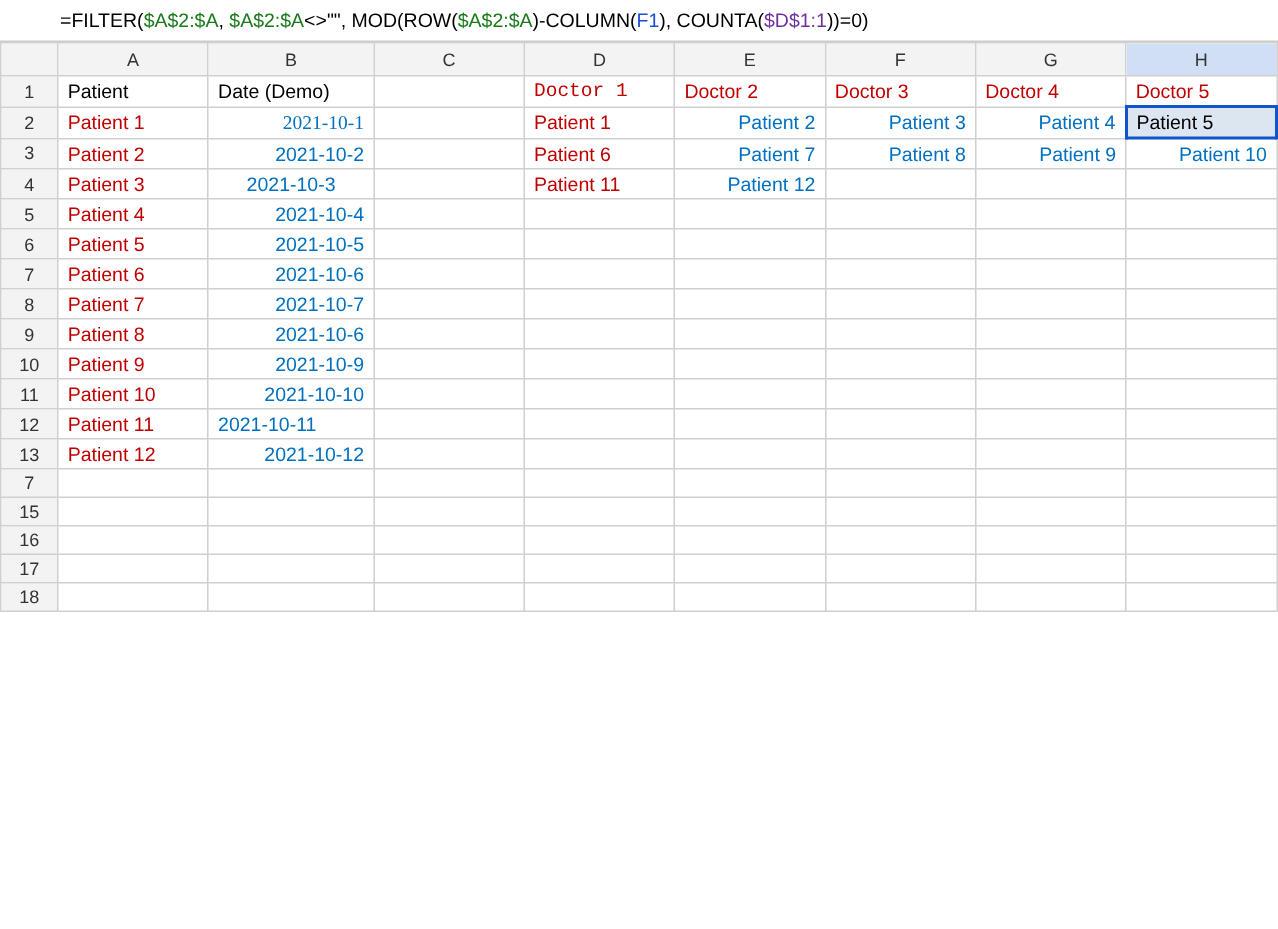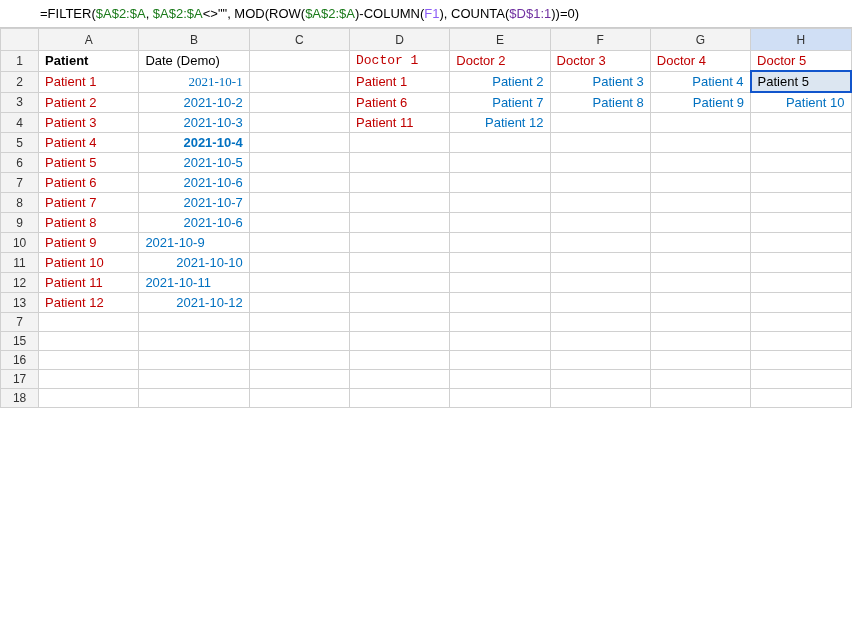--- a/index.html
+++ b/index.html
@@ -19,21 +19,21 @@
       font-size: 14px;
       margin-right: 12px;
       min-width: 20px;
     }
     .formula-bar .formula-text {
       font-size: 13px;
       color: #000;
       font-family: Arial, sans-serif;
     }
     .formula-bar .formula-text .ref-green { color: #1a7a1a; }
-    .formula-bar .formula-text .ref-red { color: #8b5cf6; text-align: right; }
+    .formula-bar .formula-text .ref-red { color: #1d4ed8; text-align: right; }
     .formula-bar .formula-text .ref-purple { color: #7030a0; }
 
     .spreadsheet-container {
       overflow: auto;
       width: 100%;
     }
 
     table {
       border-collapse: collapse;
       width: 100%;
@@ -121,21 +121,21 @@
         <th class="col-header">D</th>
         <th class="col-header">E</th>
         <th class="col-header">F</th>
         <th class="col-header">G</th>
         <th class="col-header" style="background:#d0dff5;">H</th>
       </tr>
     </thead>
     <tbody id="table-body">
     <tr>
           <td class="row-num">1</td>
-          <td class="data-cell" style="font-weight: bold;">Patient</td>
+          <td class="data-cell" style="font-weight: normal;">Patient</td>
           <td class="data-cell" style="font-weight: normal;">Date (Demo)</td>
           <td class="data-cell"></td>
           <td class="data-cell" style="color: rgb(192, 0, 0); font-family: Liberation Mono, monospace;">Doctor 1</td>
           <td class="data-cell" style="color: rgb(192, 0, 0);">Doctor 2</td>
           <td class="data-cell" style="color: rgb(192, 0, 0);">Doctor 3</td>
           <td class="data-cell" style="color: rgb(192, 0, 0);">Doctor 4</td>
           <td class="data-cell" style="color: rgb(192, 0, 0);">Doctor 5</td>
         </tr>
         <tr>
           <td class="row-num">2</td>
@@ -155,32 +155,32 @@
           <td class="data-cell"></td>
           <td class="data-cell" style="color: rgb(192, 0, 0);">Patient 6</td>
           <td class="data-cell" style="color: rgb(0, 112, 192); text-align: right;">Patient 7</td>
           <td class="data-cell" style="color: rgb(0, 112, 192); text-align: right;">Patient 8</td>
           <td class="data-cell" style="color: rgb(0, 112, 192); text-align: right;">Patient 9</td>
           <td class="data-cell" style="color: rgb(0, 112, 192); text-align: right;">Patient 10</td>
         </tr>
         <tr>
           <td class="row-num">4</td>
           <td class="data-cell" style="color: rgb(192, 0, 0);">Patient 3</td>
-          <td class="data-cell" style="color: rgb(0, 112, 192); text-align: right;">2021-10-3</td>
+          <td class="data-cell" style="color: rgb(0, 112, 192); text-align: center;">2021-10-3</td>
           <td class="data-cell"></td>
           <td class="data-cell" style="color: rgb(192, 0, 0);">Patient 11</td>
           <td class="data-cell" style="color: rgb(0, 112, 192); text-align: right;">Patient 12</td>
           <td class="data-cell"></td>
           <td class="data-cell"></td>
           <td class="data-cell"></td>
         </tr>
         <tr>
           <td class="row-num">5</td>
           <td class="data-cell" style="color: rgb(192, 0, 0);">Patient 4</td>
-          <td class="data-cell" style="color: rgb(0, 112, 192); text-align: right; font-weight: bold;">2021-10-4</td>
+          <td class="data-cell" style="color: rgb(0, 112, 192); text-align: right;">2021-10-4</td>
           <td class="data-cell"></td>
           <td class="data-cell"></td>
           <td class="data-cell"></td>
           <td class="data-cell"></td>
           <td class="data-cell"></td>
           <td class="data-cell"></td>
         </tr>
         <tr>
           <td class="row-num">6</td>
           <td class="data-cell" style="color: rgb(192, 0, 0);">Patient 5</td>
@@ -221,21 +221,21 @@
           <td class="data-cell"></td>
           <td class="data-cell"></td>
           <td class="data-cell"></td>
           <td class="data-cell"></td>
           <td class="data-cell"></td>
           <td class="data-cell"></td>
         </tr>
         <tr>
           <td class="row-num">10</td>
           <td class="data-cell" style="color: rgb(192, 0, 0);">Patient 9</td>
-          <td class="data-cell" style="color: rgb(0, 112, 192); text-align: left;">2021-10-9</td>
+          <td class="data-cell" style="color: rgb(0, 112, 192); text-align: right;">2021-10-9</td>
           <td class="data-cell"></td>
           <td class="data-cell"></td>
           <td class="data-cell"></td>
           <td class="data-cell"></td>
           <td class="data-cell"></td>
           <td class="data-cell"></td>
         </tr>
         <tr>
           <td class="row-num">11</td>
           <td class="data-cell" style="color: rgb(192, 0, 0);">Patient 10</td>

